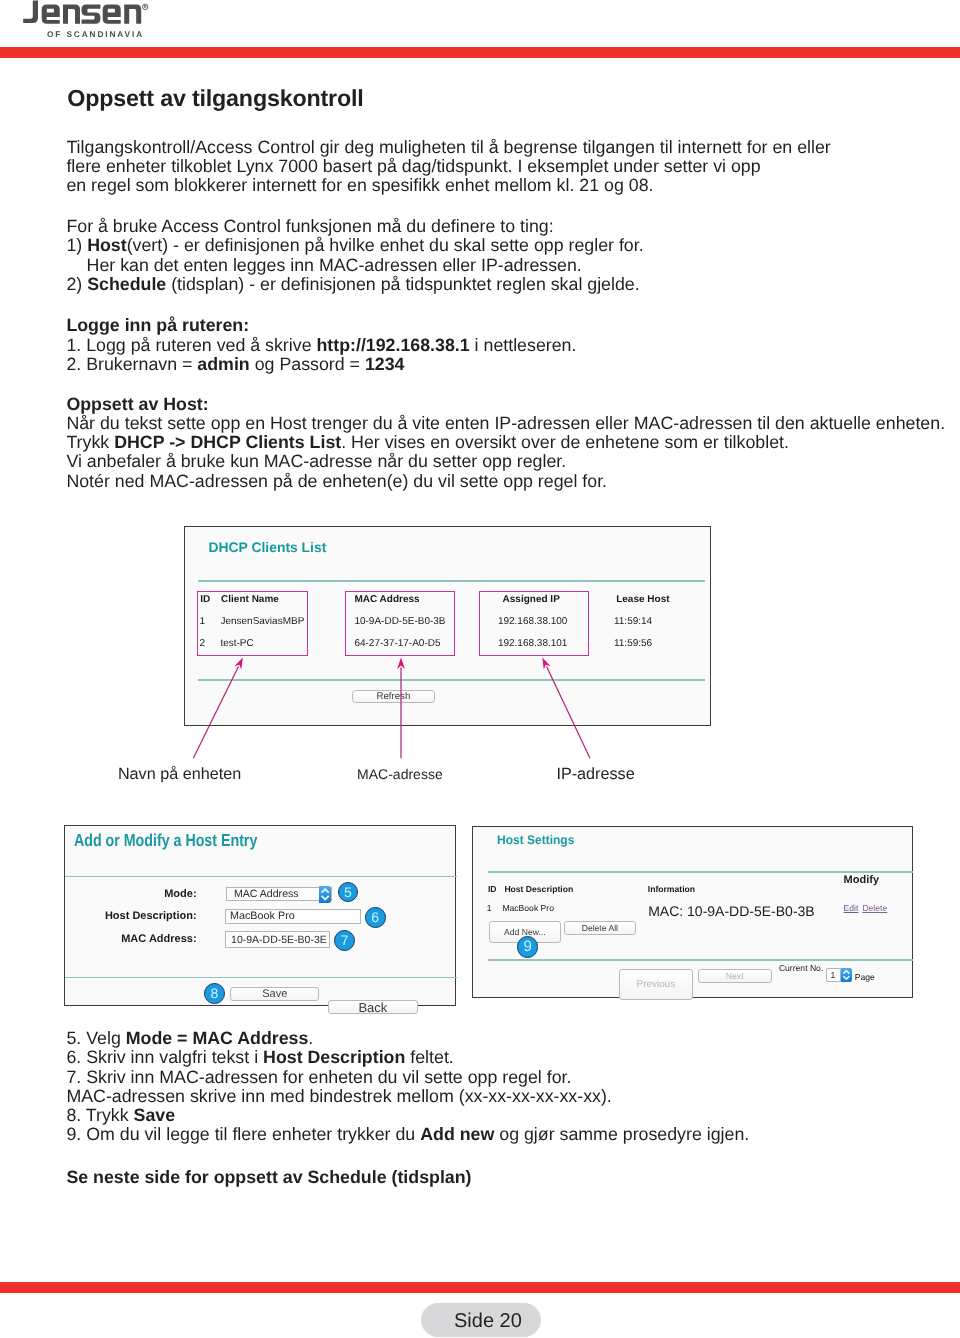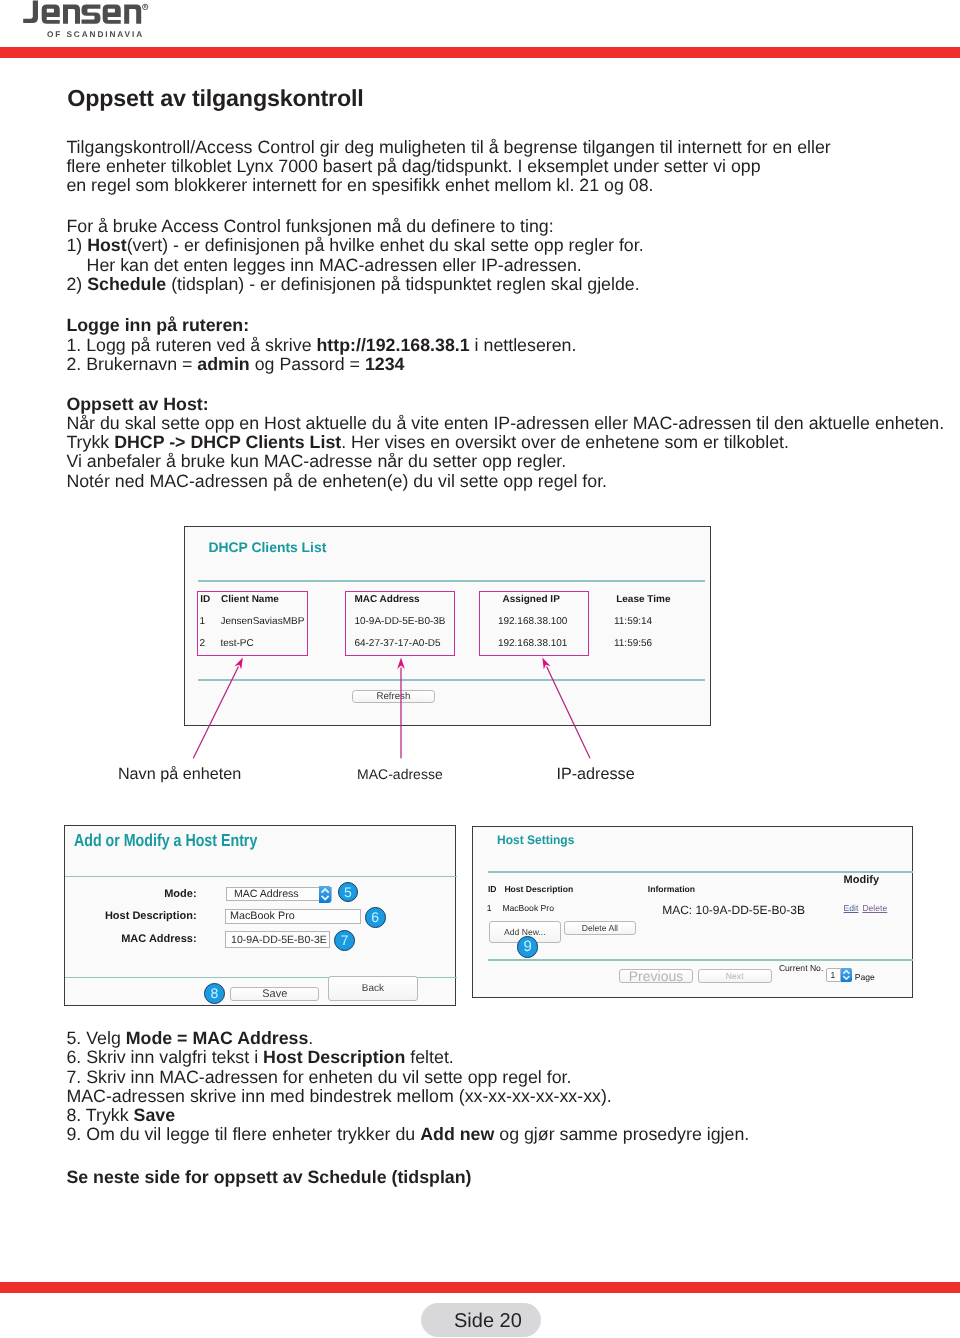--- a/index.html
+++ b/index.html
@@ -81,39 +81,39 @@
 <div class="txt" style="top:157.30px">flere enheter tilkoblet Lynx 7000 basert på dag/tidspunkt. I eksemplet under setter vi opp</div>
 <div class="txt" style="top:176.20px">en regel som blokkerer internett for en spesifikk enhet mellom kl. 21 og 08.</div>
 <div class="txt" style="top:216.70px">For å bruke Access Control funksjonen må du definere to ting:</div>
 <div class="txt" style="top:236.10px"><span>1) </span><b>Host</b><span>(vert) - er definisjonen på hvilke enhet du skal sette opp regler for.</span></div>
 <div class="txt" style="left:86.6px;top:255.50px">Her kan det enten legges inn MAC-adressen eller IP-adressen.</div>
 <div class="txt" style="top:275.00px"><span>2) </span><b>Schedule</b><span> (tidsplan) - er definisjonen på tidspunktet reglen skal gjelde.</span></div>
 <div class="txt hd" style="top:315.60px">Logge inn på ruteren:</div>
 <div class="txt" style="top:335.60px"><span>1. Logg på ruteren ved å skrive </span><b>http://192.168.38.1</b><span> i nettleseren.</span></div>
 <div class="txt" style="top:355.20px"><span>2. Brukernavn = </span><b>admin</b><span> og Passord = </span><b>1234</b></div>
 <div class="txt hd" style="top:394.70px">Oppsett av Host:</div>
-<div class="txt" style="top:413.70px">Når du skal sette opp en Host aktuelle du å vite enten IP-adressen eller MAC-adressen til den aktuelle enheten.</div>
+<div class="txt" style="top:413.70px">Når du tekst sette opp en Host trenger du å vite enten IP-adressen eller MAC-adressen til den aktuelle enheten.</div>
 <div class="txt" style="top:433.00px"><span>Trykk </span><b>DHCP -&gt; DHCP Clients List</b><span>. Her vises en oversikt over de enhetene som er tilkoblet.</span></div>
 <div class="txt" style="top:452.30px">Vi anbefaler å bruke kun MAC-adresse når du setter opp regler.</div>
 <div class="txt" style="top:471.60px">Notér ned MAC-adressen på de enheten(e) du vil sette opp regel for.</div>
 
 <div class="shot" id="dhcp-shot" style="left:184.4px;top:526.2px;width:526.6px;height:200.2px">
   <div class="sh-title" style="left:23.1px;top:11.4px;font-size:13.9px">DHCP Clients List</div>
   <div class="tealrule" style="left:12.9px;top:53.1px;width:506.5px"></div>
   <div class="tealrule" style="left:12.9px;top:152.3px;width:506.5px"></div>
 
   <div class="hlbox" style="left:11.8px;top:64.3px;width:110.4px;height:64.2px"></div>
   <div class="hlbox" style="left:159.7px;top:64.3px;width:110.4px;height:64.2px"></div>
   <div class="hlbox" style="left:293.2px;top:64.3px;width:110.4px;height:64.2px"></div>
 
   <div class="tbl bold" style="left:14.9px;top:67.2px">ID</div>
   <div class="tbl bold" style="left:35.7px;top:67.2px">Client Name</div>
   <div class="tbl bold" style="left:169px;top:67.2px">MAC Address</div>
   <div class="tbl bold" style="left:317.2px;top:67.2px">Assigned IP</div>
-  <div class="tbl bold" style="left:430.8px;top:67.2px">Lease Time</div>
+  <div class="tbl bold" style="left:430.8px;top:67.2px">Lease Host</div>
 
   <div class="tbl" style="left:14px;top:89.3px">1</div>
   <div class="tbl" style="left:35px;top:89.3px">JensenSaviasMBP</div>
   <div class="tbl" style="left:169px;top:89.3px">10-9A-DD-5E-B0-3B</div>
   <div class="tbl" style="left:312.5px;top:89.3px">192.168.38.100</div>
   <div class="tbl" style="left:428.6px;top:89.3px">11:59:14</div>
 
   <div class="tbl" style="left:14px;top:111.3px">2</div>
   <div class="tbl" style="left:35px;top:111.3px">test-PC</div>
   <div class="tbl" style="left:169px;top:111.3px">64-27-37-17-A0-D5</div>
@@ -157,44 +157,44 @@
   </div>
   <div class="inp" style="left:159.9px;top:82.6px;width:136.1px;height:15px;font-size:10.8px;padding-left:3.7px">MacBook Pro</div>
   <div class="inp" style="left:160px;top:104.8px;width:104.9px;height:17.5px;font-size:10.5px;padding-left:4.7px">10-9A-DD-5E-B0-3E</div>
 
   <div class="badge" style="left:272.4px;top:55.9px;width:20.3px;height:20.3px;font-size:14px">5</div>
   <div class="badge" style="left:299.5px;top:80.7px;width:20.7px;height:20.7px;font-size:14px">6</div>
   <div class="badge" style="left:268.8px;top:103.8px;width:21.1px;height:21.1px;font-size:14px">7</div>
 
   <div class="badge" style="left:138.6px;top:157.3px;width:20.8px;height:20.8px;font-size:14px">8</div>
   <div class="btn" style="left:164.8px;top:160.75px;width:89.1px;height:14.5px;font-size:11px">Save</div>
-  <div class="btn" style="left:262.7px;top:150px;width:89.6px;height:25px;font-size:10px">Back</div>
+  <div class="btn" style="left:262.7px;top:174px;width:89.6px;height:14px;font-size:13px">Back</div>
 </div>
 
 <div class="shot" id="host-settings-shot" style="left:472.2px;top:825.7px;width:440.6px;height:172.3px">
   <div class="sh-title" style="left:23.8px;top:6.5px;font-size:12.5px;transform:scaleX(0.96);transform-origin:left top">Host Settings</div>
   <div class="tealrule" style="left:14.7px;top:44.8px;width:425.5px"></div>
   <div class="tealrule" style="left:14.7px;top:132.6px;width:425.5px"></div>
 
   <div class="tbl bold" style="left:14.8px;top:56.82px;font-size:8.6px">ID</div>
   <div class="tbl bold" style="left:31.2px;top:56.82px;font-size:8.6px">Host Description</div>
   <div class="tbl bold" style="left:174.6px;top:56.82px;font-size:8.6px">Information</div>
   <div class="tbl bold" style="left:370.4px;top:47px;font-size:11px">Modify</div>
 
   <div class="tbl" style="left:13.6px;top:75.92px;font-size:8.6px">1</div>
   <div class="tbl" style="left:29.2px;top:75.92px;font-size:8.6px">MacBook Pro</div>
-  <div class="tbl" style="left:189px;top:75.92px;font-size:12px">MAC: 10-9A-DD-5E-B0-3B</div>
+  <div class="tbl" style="left:175px;top:75.92px;font-size:14px">MAC: 10-9A-DD-5E-B0-3B</div>
   <div class="tbl" style="left:370.4px;top:75.92px;font-size:8.6px;color:#53639f;text-decoration:underline">Edit</div>
   <div class="tbl" style="left:389.2px;top:75.92px;font-size:8.6px;color:#7e6290;text-decoration:underline">Delete</div>
 
   <div class="btn" style="left:15.8px;top:94.7px;width:71.6px;height:22px;font-size:8.6px">Add New...</div>
   <div class="btn" style="left:90.6px;top:94.7px;width:72.1px;height:13.3px;font-size:8.6px">Delete All</div>
   <div class="badge" style="left:43.8px;top:109.8px;width:21.5px;height:21.5px;font-size:15px">9</div>
 
-  <div class="btn" style="left:146.1px;top:142.6px;width:73.4px;height:14px;font-size:14px;color:#b5b5b5">Previous</div>
+  <div class="btn" style="left:146.1px;top:142.6px;width:73.4px;height:31px;font-size:10px;color:#b5b5b5">Previous</div>
   <div class="btn" style="left:224.5px;top:142.6px;width:74px;height:13.4px;font-size:8.6px;color:#b5b5b5">Next</div>
   <div class="tbl" style="left:305.7px;top:136px;font-size:8.6px">Current No.</div>
   <div class="inp" style="left:352.60px;top:141.30px;width:15.5px;height:13.7px;font-size:8.6px;justify-content:flex-start;padding-left:3.8px;border-radius:2px 0 0 2px">1</div>
   <div class="abs" style="left:368.10px;top:141.30px;width:10.7px;height:13.7px;background:linear-gradient(#53abe8,#0c7ad8);border-radius:0 2px 2px 0;overflow:hidden">
     <svg width="10.7" height="13.7" viewBox="0 0 10.7 13.7">
       <path d="M2.3 5.6 L5.35 2.6 L8.4 5.6" fill="none" stroke="#d9f3ff" stroke-width="1.6"></path>
       <path d="M2.3 8.2 L5.35 11.2 L8.4 8.2" fill="none" stroke="#d9f3ff" stroke-width="1.6"></path>
     </svg>
   </div>
   <div class="tbl" style="left:381.6px;top:145.02px;font-size:8.6px">Page</div>

